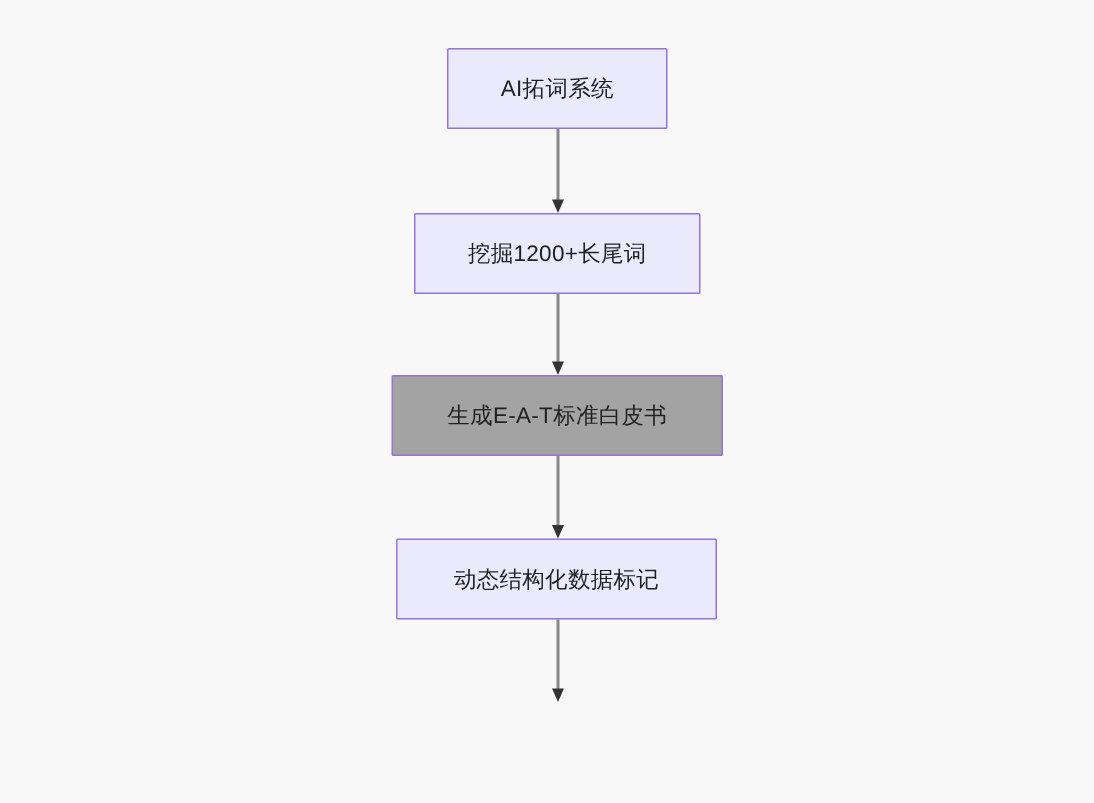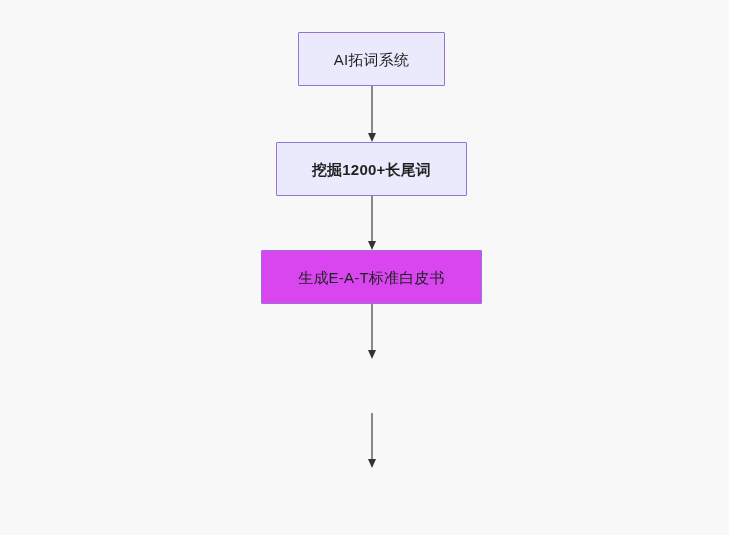--- a/index.html
+++ b/index.html
@@ -75,20 +75,23 @@
     <div class="edge-head" style="top: 46px; border-top-color: rgb(51, 51, 51);"></div>
   </div>
   <div class="edge" id="edge-slot-3" style="left: 371px; top: 397px; width: 2px; height: 55px;">
     <div class="edge-line" style="height: 47px; background: rgb(136, 136, 136);"></div>
     <div class="edge-head" style="top: 46px; border-top-color: rgb(51, 51, 51);"></div>
   </div>
 
   <div class="node" id="node-slot-0" style="left: 298px; top: 16px; width: 147px; height: 54px; background: rgb(235, 234, 253); border-color: rgb(150, 115, 216); color: rgb(31, 32, 32);">
     <span class="node-label">AI拓词系统</span>
   </div>
-  <div class="node" id="node-slot-1" style="left: 276px; top: 126px; width: 191px; height: 54px; background: rgb(235, 234, 253); border-color: rgb(150, 115, 216); color: rgb(31, 32, 32); font-weight: bold;">
+  <div class="node" id="node-slot-1" style="left: 276px; top: 126px; width: 191px; height: 54px; background: rgb(235, 234, 253); border-color: rgb(150, 115, 216); color: rgb(31, 32, 32);">
     <span class="node-label">挖掘1200+长尾词</span>
   </div>
-  <div class="node" id="node-slot-2" style="left: 261px; top: 234px; width: 221px; height: 54px; background: #d946ef; border-color: rgb(150, 115, 216); color: rgb(31, 32, 32);">
+  <div class="node" id="node-slot-2" style="left: 261px; top: 234px; width: 221px; height: 54px; background: #a3a3a3; border-color: rgb(150, 115, 216); color: rgb(31, 32, 32);">
     <span class="node-label">生成E-A-T标准白皮书</span>
+  </div>
+  <div class="node" id="node-slot-3" style="left: 264px; top: 343px; width: 214px; height: 54px; background: rgb(235, 234, 253); border-color: rgb(150, 115, 216); color: rgb(31, 32, 32);">
+    <span class="node-label">动态结构化数据标记</span>
   </div>
 
 </div>
 
 </body></html>

